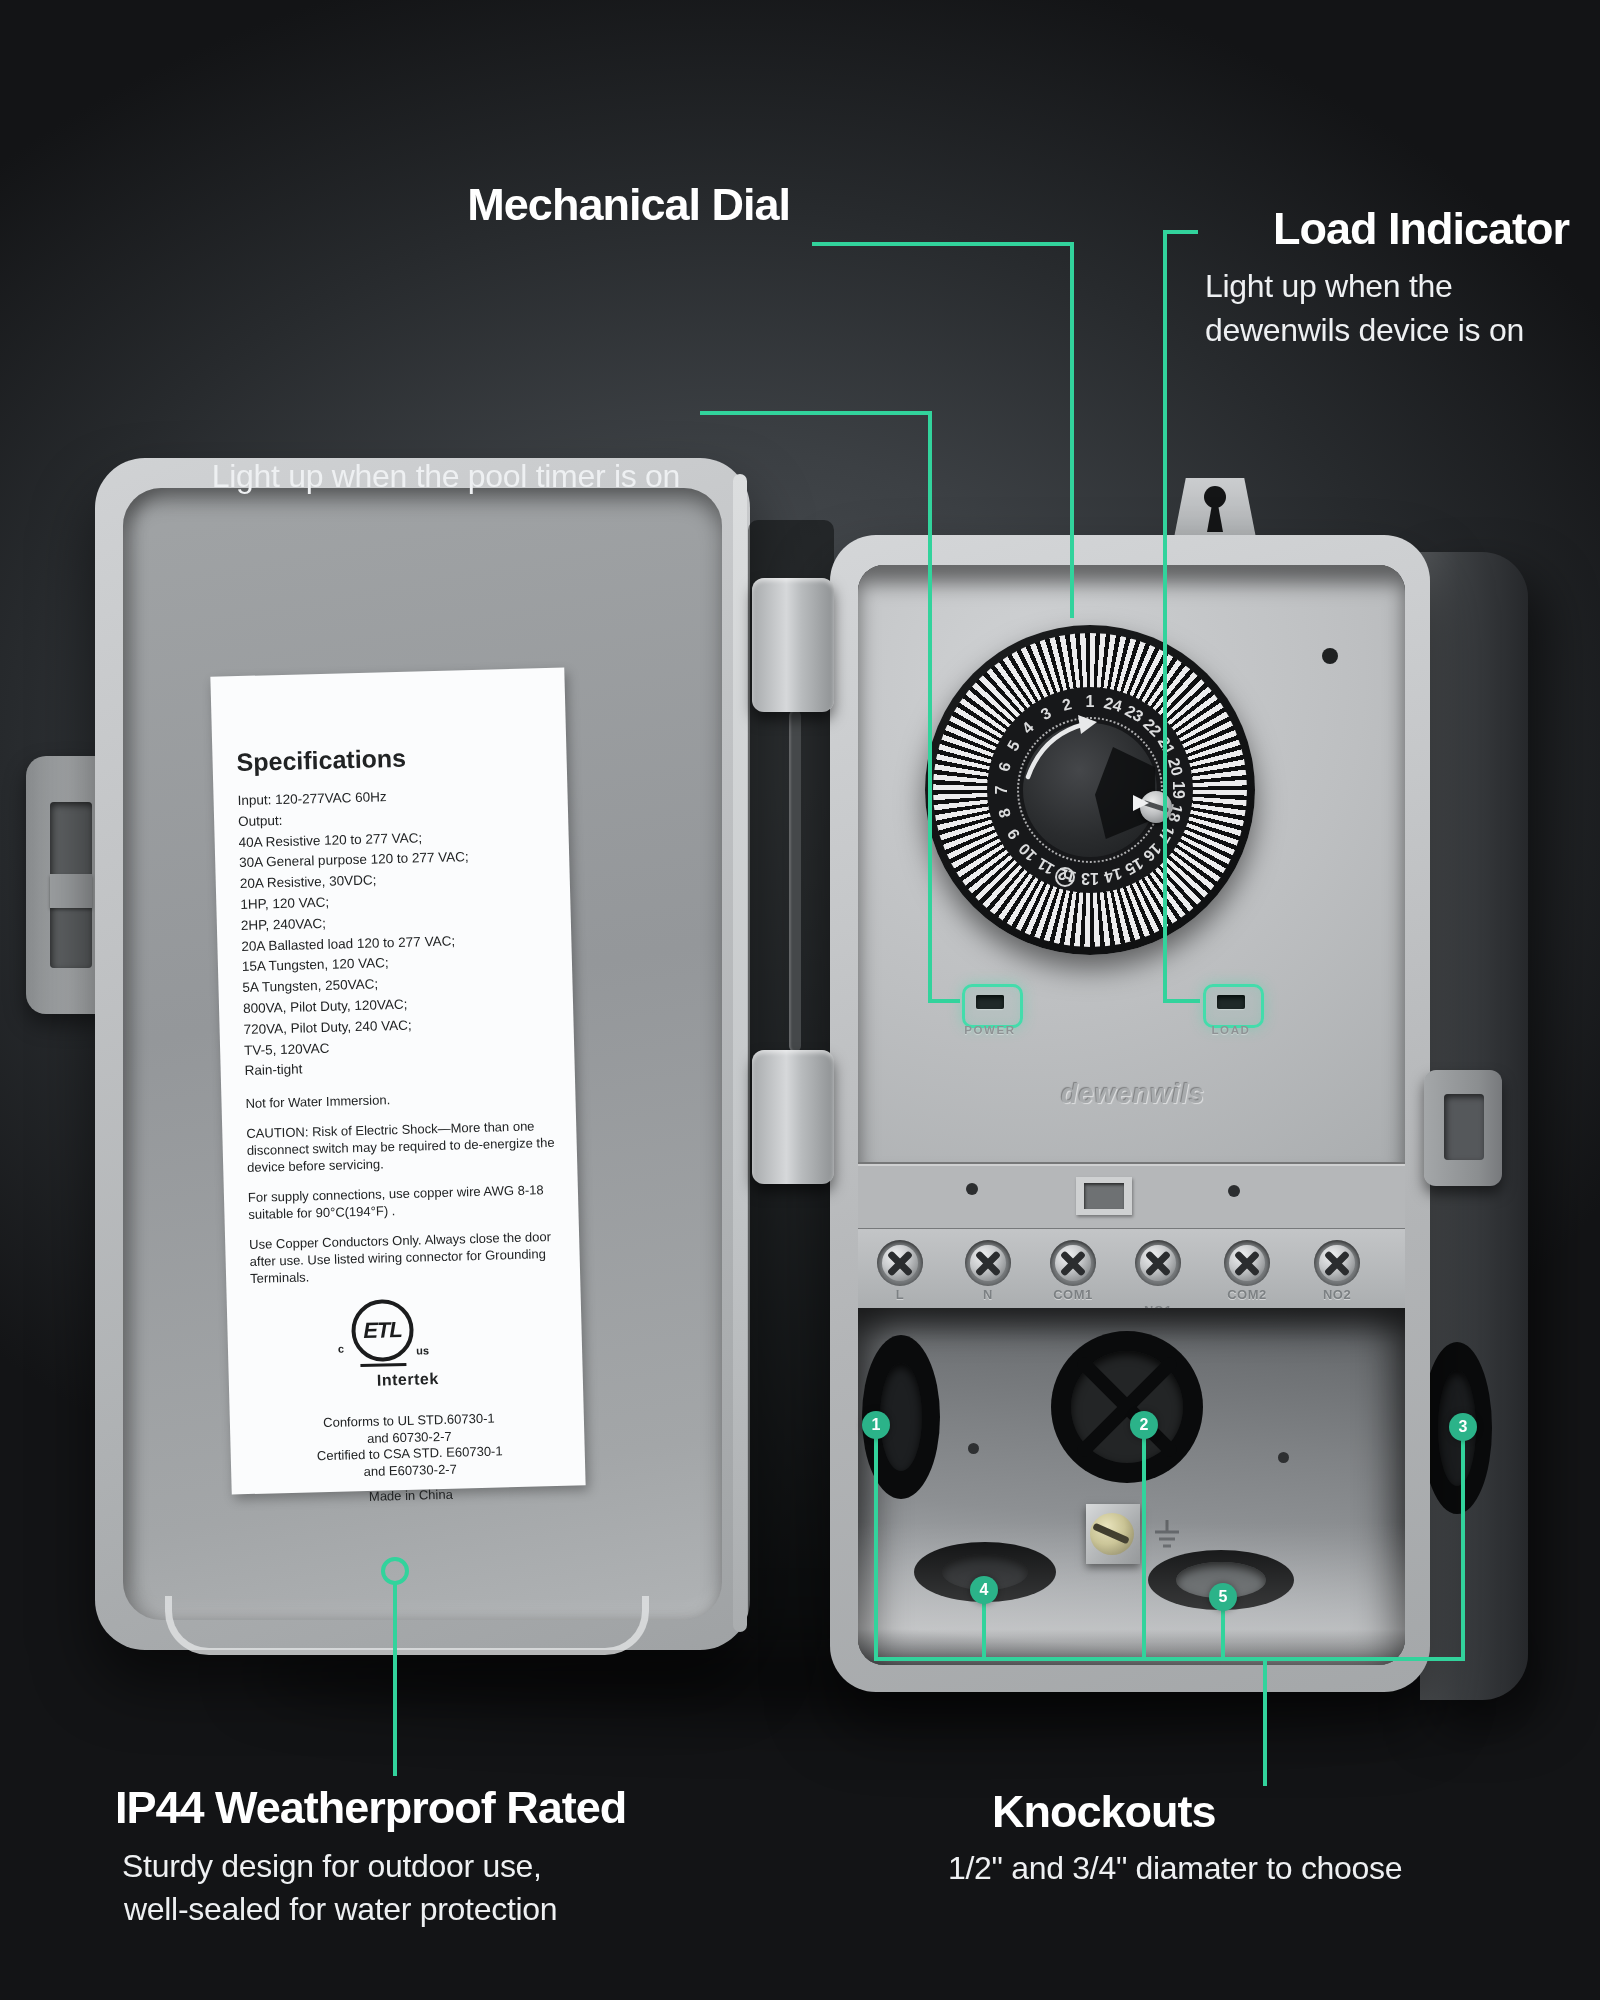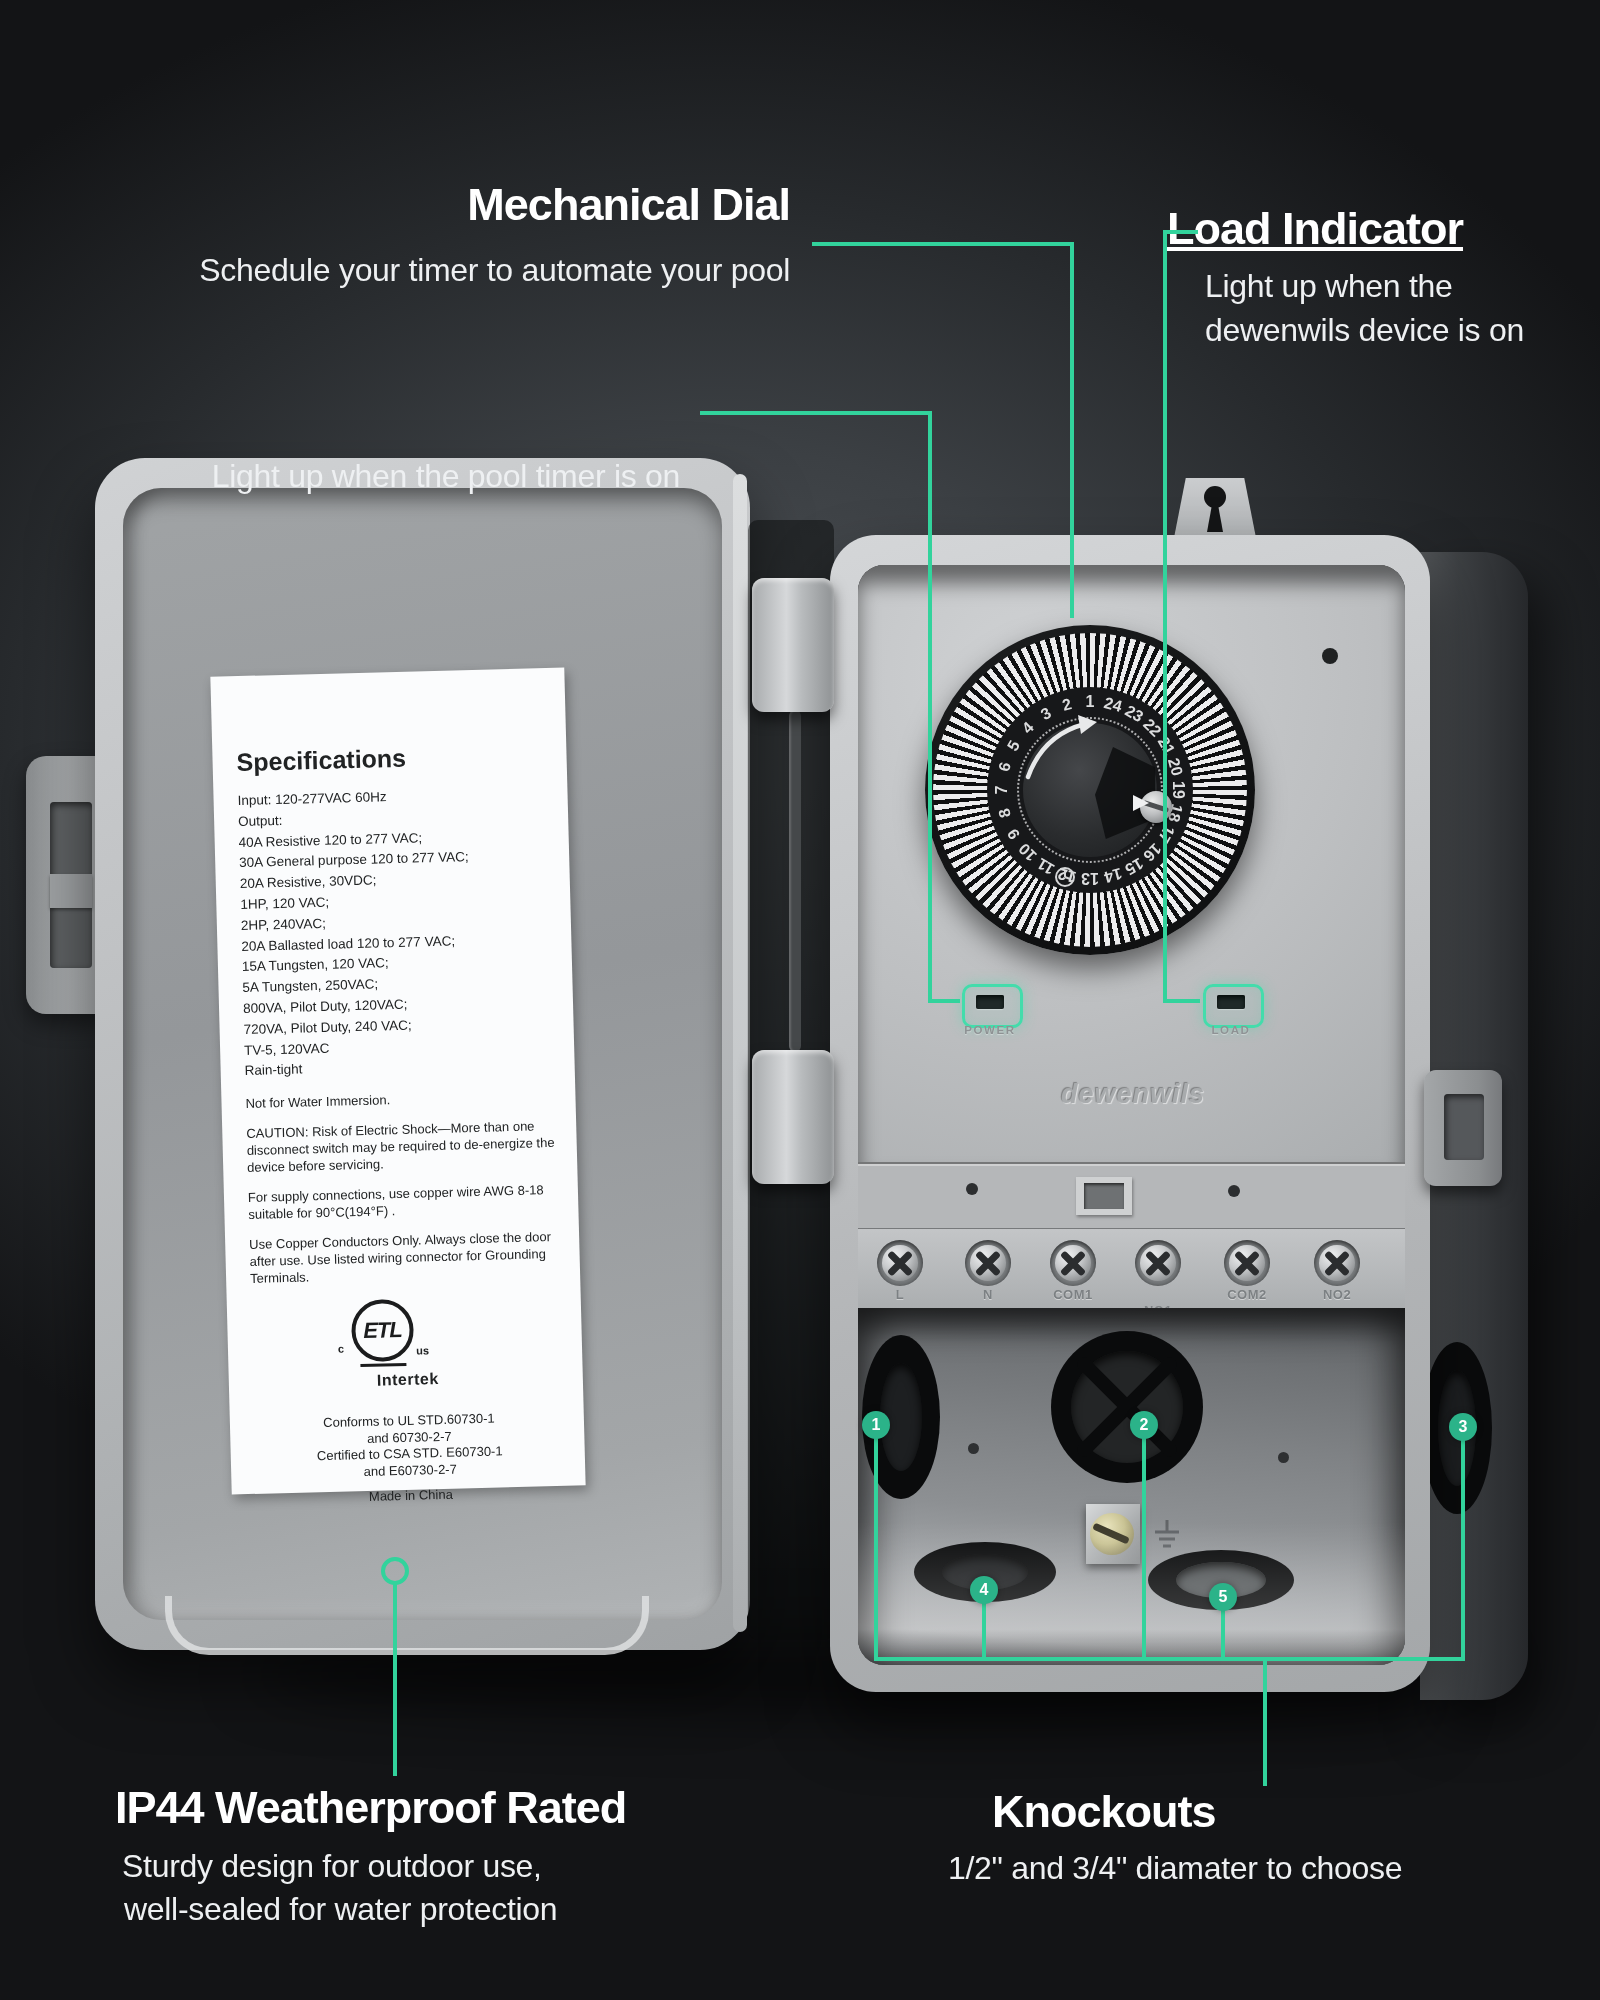--- a/index.html
+++ b/index.html
@@ -383,23 +383,22 @@
     <polyline class="cline" points="876,1438 876,1659"></polyline>
     <polyline class="cline" points="1144,1438 1144,1659"></polyline>
     <polyline class="cline" points="1463,1440 1463,1659"></polyline>
     <polyline class="cline" points="984,1603 984,1659"></polyline>
     <polyline class="cline" points="1223,1610 1223,1659"></polyline>
     <polyline class="cline" points="874,1659 1465,1659"></polyline>
     <polyline class="cline" points="1265,1659 1265,1786"></polyline>
   </svg>
 
   <div class="t-head ralign" style="right:810px;top:179px;">Mechanical Dial</div>
-  <div class="t-sub ralign" style="right:810px;top:252px;">Schedule your timer to automate your pool</div>
-
-  <div class="t-head" style="left:1167px;top:203px;text-decoration:underline;">Load Indicator</div>
+
+  <div class="t-head" style="left:1273px;top:203px;">Load Indicator</div>
   <div class="t-sub" style="left:1205px;top:268px;">Light up when the</div>
   <div class="t-sub" style="left:1205px;top:312px;">dewenwils device is on</div>
 
   <div class="t-sub ralign" style="right:920px;top:458px;">Light up when the pool timer is on</div>
 
   <div class="t-head" style="left:115px;top:1782px;">IP44 Weatherproof Rated</div>
   <div class="t-sub" style="left:122px;top:1848px;">Sturdy design for outdoor use,</div>
   <div class="t-sub" style="left:124px;top:1891px;">well-sealed for water protection</div>
 
   <div class="t-head" style="left:992px;top:1786px;">Knockouts</div>

